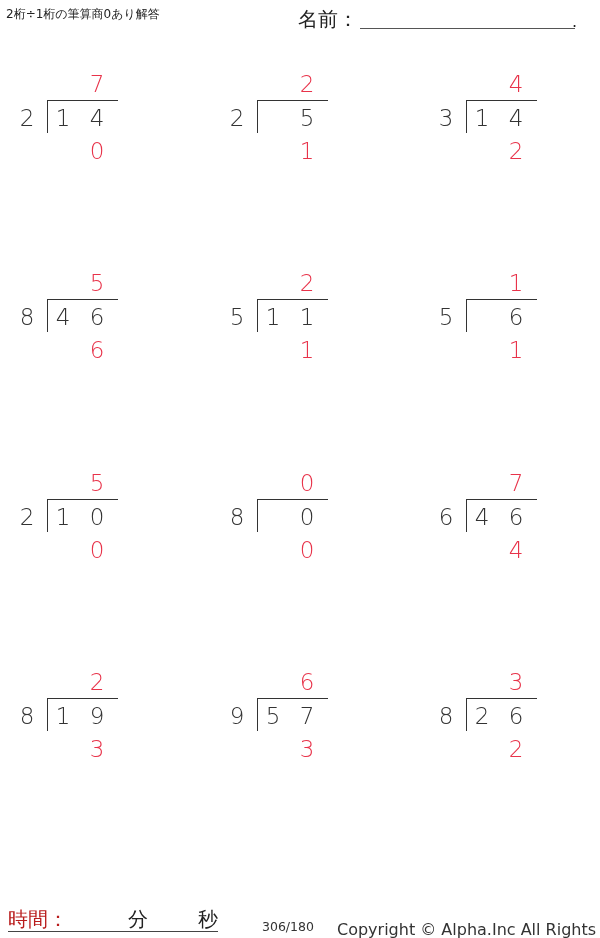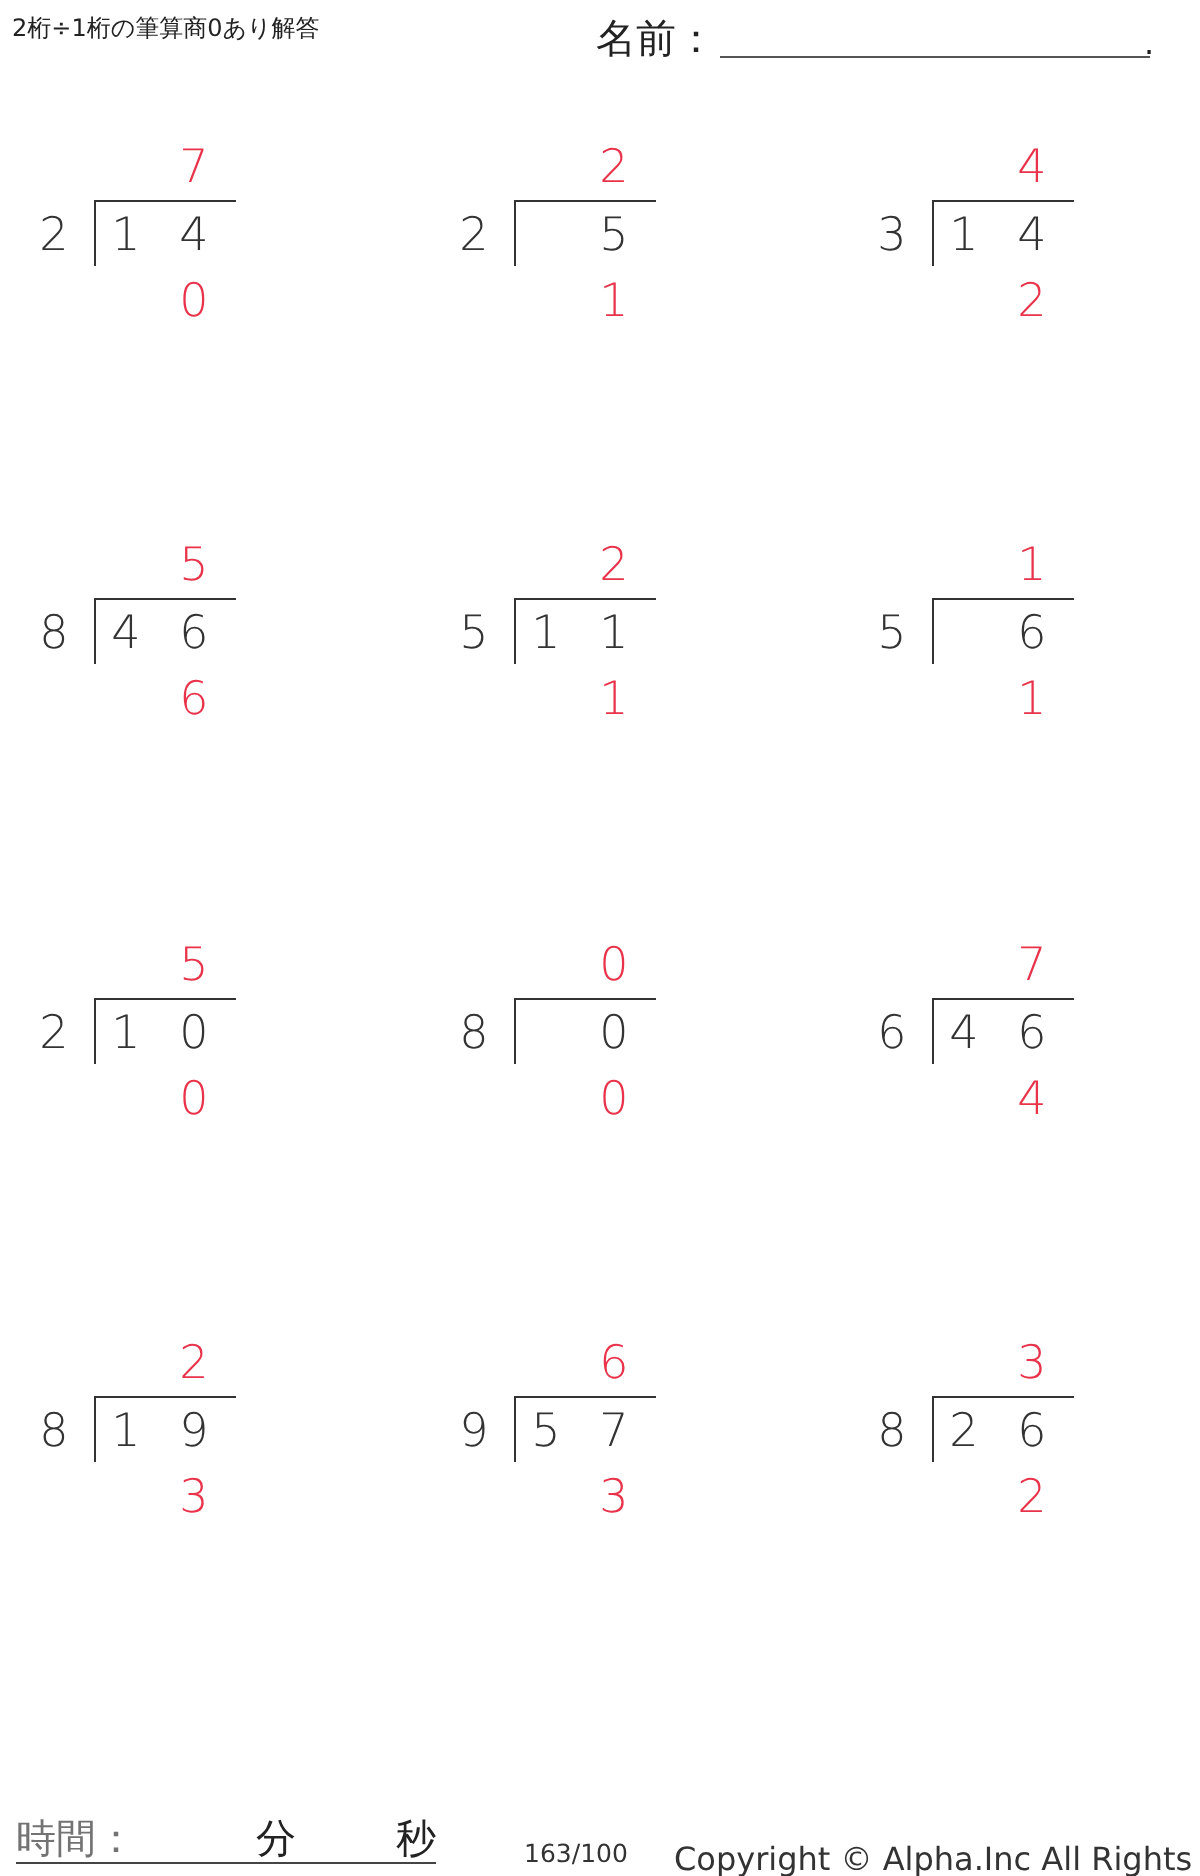--- a/index.html
+++ b/index.html
@@ -11,21 +11,21 @@
   .name-area { position:absolute; left:298px; top:6px; font-size:20px; color:#222; }
   .name-line { position:absolute; left:360px; top:28px; width:215px; border-bottom:1px solid #555; }
   .name-dot { position:absolute; left:572px; top:12px; font-size:16px; color:#222; }
 
   .problem { position:absolute; width:200px; height:110px; }
   .num { position:absolute; font-size:23px; line-height:26px; font-weight:300; color:#333; width:20px; text-align:center; }
   .red { color:#e8334a; }
   .bracket-v { position:absolute; left:0; border-left:1.5px solid #333; }
   .bracket-h { position:absolute; border-top:1.5px solid #333; }
 
-  .footer-time { position:absolute; left:8px; top:906px; font-size:20px; color:#737373; width:210px; }
+  .footer-time { position:absolute; left:8px; top:906px; font-size:20px; color:#b91c1c; width:210px; }
   .footer-time-line { position:absolute; left:8px; top:931px; width:210px; border-bottom:1.5px solid #444; }
   .footer-item { position:absolute; top:906px; font-size:20px; color:#222; }
   .footer-page { position:absolute; left:262px; top:919px; font-size:12.5px; color:#333; }
   .footer-copy { position:absolute; left:337px; top:920px; font-size:16px; color:#333; }
 </style>
 </head>
 <body>
 
 <div class="title">2桁÷1桁の筆算商0あり解答</div>
 <div class="name-area">名前：</div>
@@ -140,14 +140,14 @@
       <div class="num" style="left:43px;top:45px">2</div>
       <div class="num" style="left:77px;top:45px">6</div>
       <div class="num red" style="left:77px;top:78px">2</div>
     </div>
   </div>
 
 <div class="footer-time">時間：</div>
 <div class="footer-item" style="left:128px">分</div>
 <div class="footer-item" style="left:198px">秒</div>
 <div class="footer-time-line"></div>
-<div class="footer-page">163/100</div>
+<div class="footer-page">306/180</div>
 <div class="footer-copy">Copyright © Alpha.Inc All Rights Reserved.</div>
 
 </body></html>

